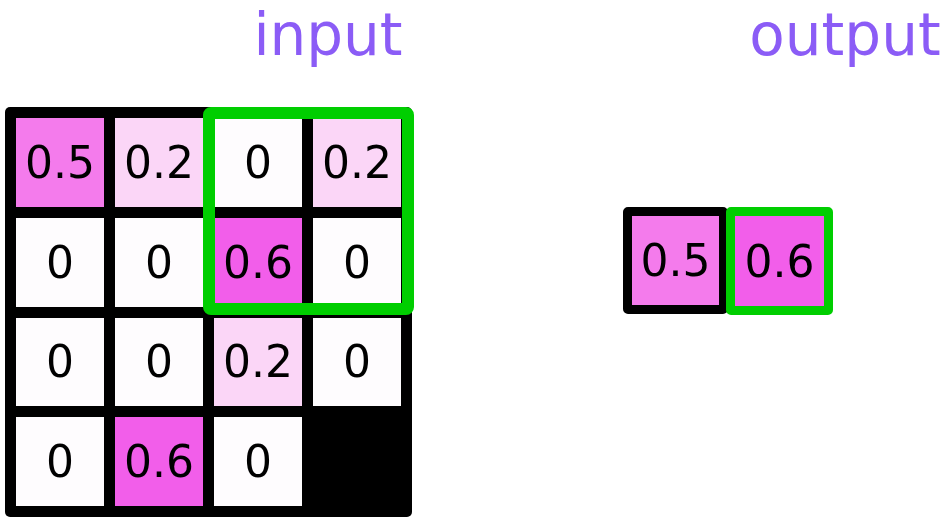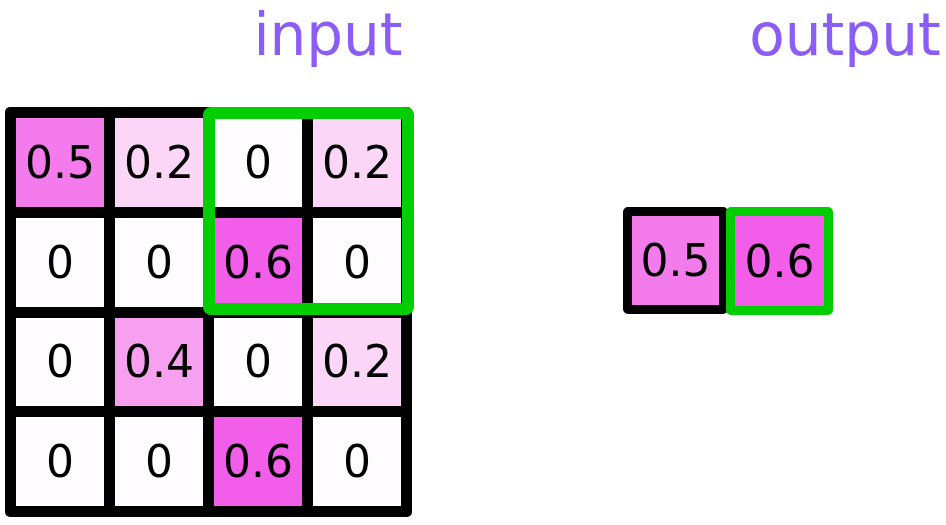--- a/index.html
+++ b/index.html
@@ -98,21 +98,20 @@
   <div class="cell" style="background-color: rgb(251, 214, 247);">0.2</div>
   <div class="cell" style="background-color: rgb(254, 252, 254);">0</div>
   <div class="cell" style="background-color: rgb(251, 214, 247);">0.2</div>
 
   <div class="cell" style="background-color: rgb(254, 252, 254);">0</div>
   <div class="cell" style="background-color: rgb(254, 252, 254);">0</div>
   <div class="cell" style="background-color: rgb(242, 94, 234);">0.6</div>
   <div class="cell" style="background-color: rgb(254, 252, 254);">0</div>
 
   <div class="cell" style="background-color: rgb(254, 252, 254);">0</div>
-  <div class="cell" style="background-color: rgb(248, 160, 240);">0.4</div>
   <div class="cell" style="background-color: rgb(254, 252, 254);">0</div>
   <div class="cell" style="background-color: rgb(251, 214, 247);">0.2</div>
 
   <div class="cell" style="background-color: rgb(254, 252, 254);">0</div>
   <div class="cell" style="background-color: rgb(254, 252, 254);">0</div>
   <div class="cell" style="background-color: rgb(242, 94, 234);">0.6</div>
   <div class="cell" style="background-color: rgb(254, 252, 254);">0</div>
 
   <div class="pool-window" style="border-color: rgb(0, 206, 0);"></div>
 </div>

